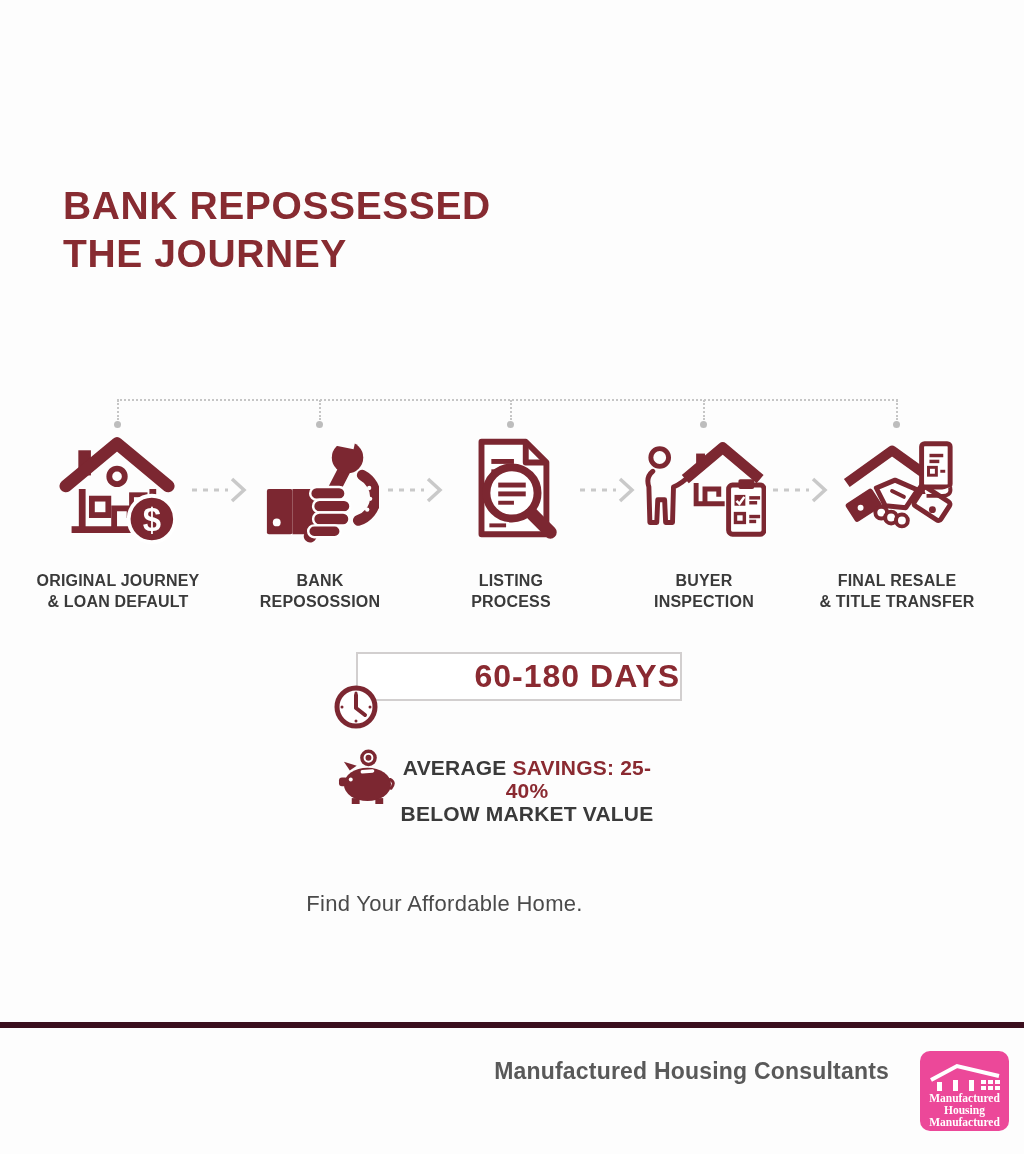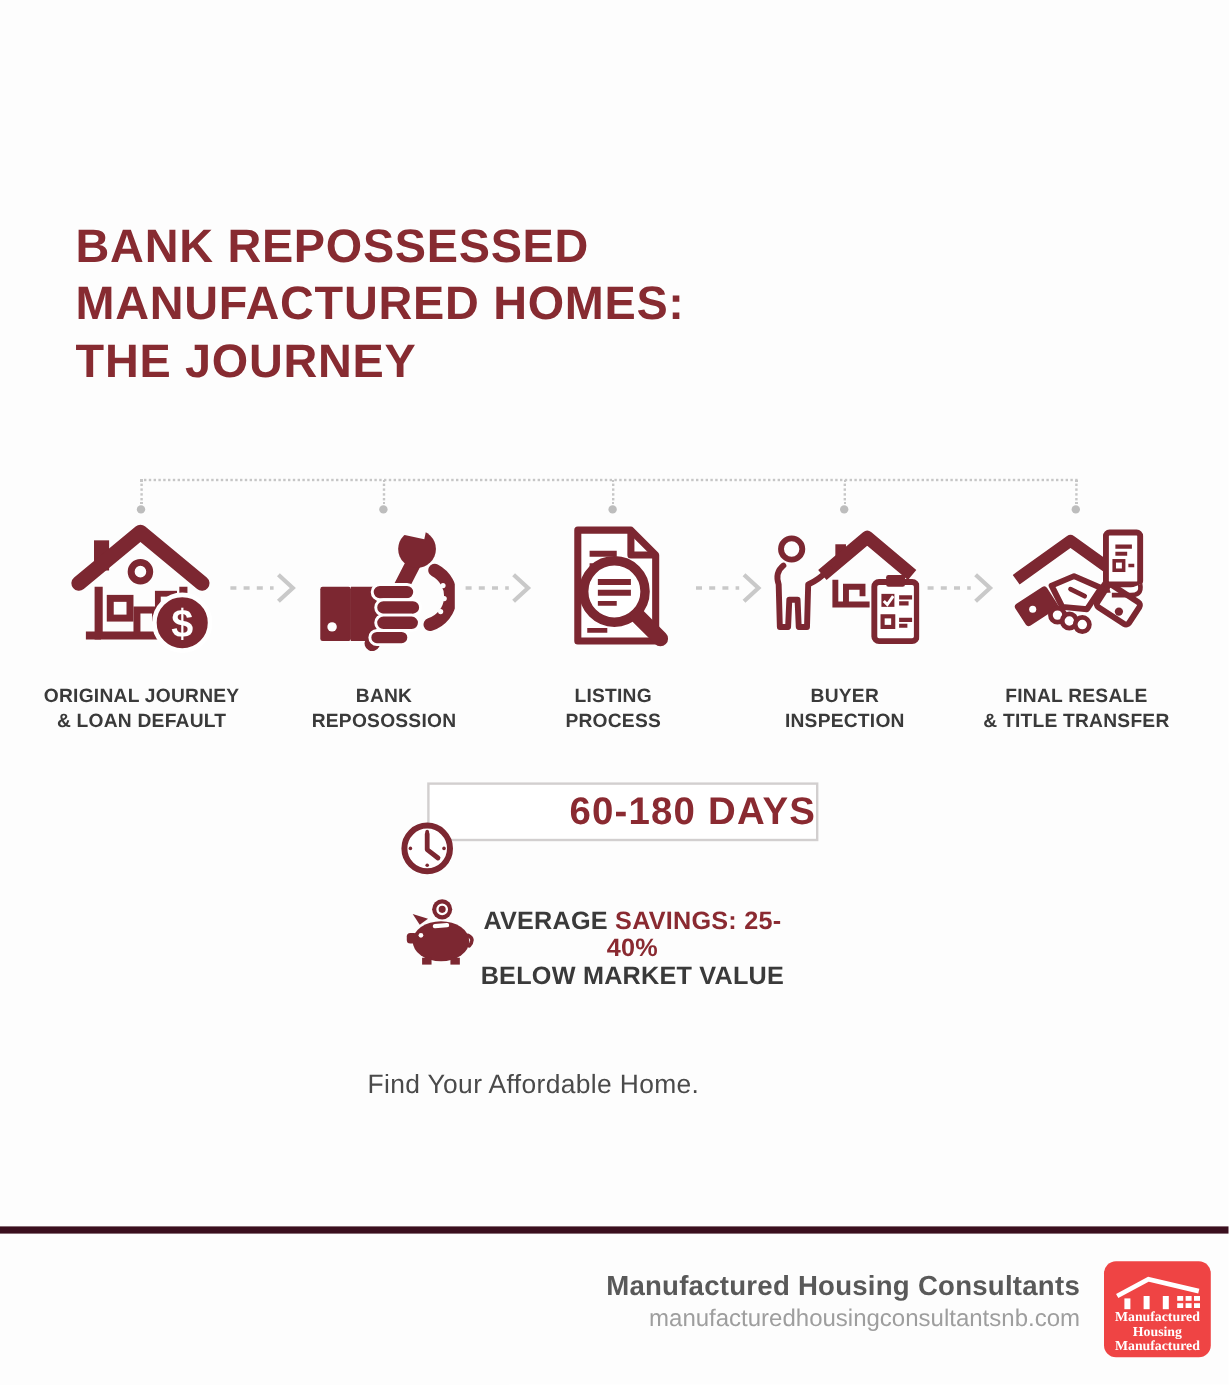--- a/index.html
+++ b/index.html
@@ -43,41 +43,40 @@
   }
   .txt-dark{color:#3a3a3a;}
   .txt-accent{color:#8a2a31;margin-top:44px;}
   
   .tagline{
     position:absolute;left:0;top:891px;width:889px;text-align:center;
     font-size:22px;font-weight:400;letter-spacing:0.3px;color:#4a4a4a;
   }
   
   .footer-bar{position:absolute;left:0;top:1022px;width:1024px;height:6px;background:#3b0f1e;}
-  .footer-text{position:absolute;right:124px;top:1058px;text-align:right;}
+  .footer-text{position:absolute;right:135px;top:1058px;text-align:right;}
   .footer-company{font-size:23px;font-weight:700;color:#595959;letter-spacing:0.2px;}
   .footer-site{font-size:20px;font-weight:400;color:#9e9e9e;margin-top:3px;}
   .logo{
     position:absolute;left:920px;top:1051px;width:89px;height:80px;
-    background:#ef4444;border-radius:10px;text-align:center;
+    background:#ec4899;border-radius:10px;text-align:center;
   }
   .logo svg{display:block;margin:7px auto 0 auto;}
   .logo-line{
     font-family:"Liberation Serif", serif;font-weight:700;color:#ffffff;
     font-size:11.5px;line-height:12px;
   }
 </style>
 </head>
 <body>
 
 <div class="canvas">
 
   <div class="title">
     <div>BANK REPOSSESSED</div>
-    <div>MANUFACTURED HOMES:</div>
     <div>THE JOURNEY</div>
   </div>
 
   <div class="connector-h"></div>
   <div class="drop" style="left:117px"></div>
   <div class="drop" style="left:319px"></div>
   <div class="drop" style="left:510px"></div>
   <div class="drop" style="left:703px"></div>
   <div class="drop" style="left:896px"></div>
   <div class="drop-dot" style="left:114px"></div>
@@ -244,21 +243,20 @@
       <span class="txt-dark">AVERAGE </span><span class="txt-accent">SAVINGS: 25-40%</span>
     </div>
     <div class="txt-dark">BELOW MARKET VALUE</div>
   </div>
 
   <div class="tagline">Find Your Affordable Home.</div>
 
   <div class="footer-bar"></div>
   <div class="footer-text">
     <div class="footer-company">Manufactured Housing Consultants</div>
-    <div class="footer-site">manufacturedhousingconsultantsnb.com</div>
   </div>
   <div class="logo">
     <svg width="76" height="34" viewBox="0 0 76 34">
       <path d="M4 22 L30 8 L72 18" fill="none" stroke="#ffffff" stroke-width="4"></path>
       <rect x="10" y="24" width="5" height="9" fill="#ffffff"></rect>
       <rect x="26" y="22" width="5" height="11" fill="#ffffff"></rect>
       <rect x="42" y="22" width="5" height="11" fill="#ffffff"></rect>
       <g fill="#ffffff">
         <rect x="54" y="22" width="5" height="4"></rect>
           <rect x="61" y="22" width="5" height="4"></rect>

